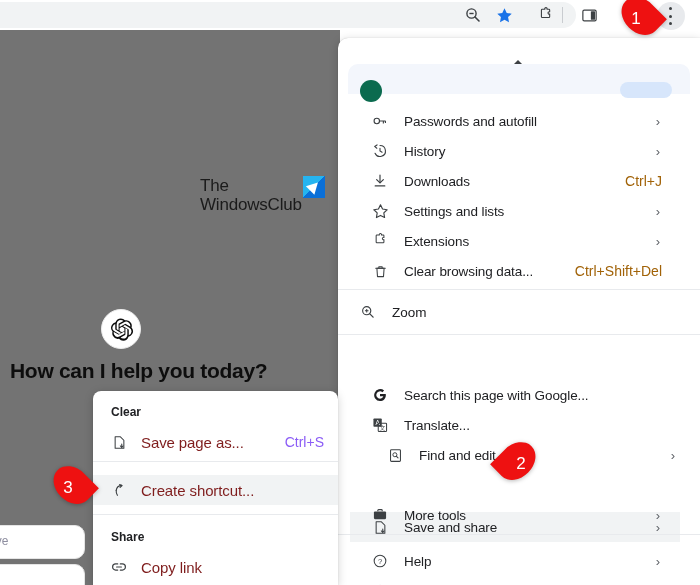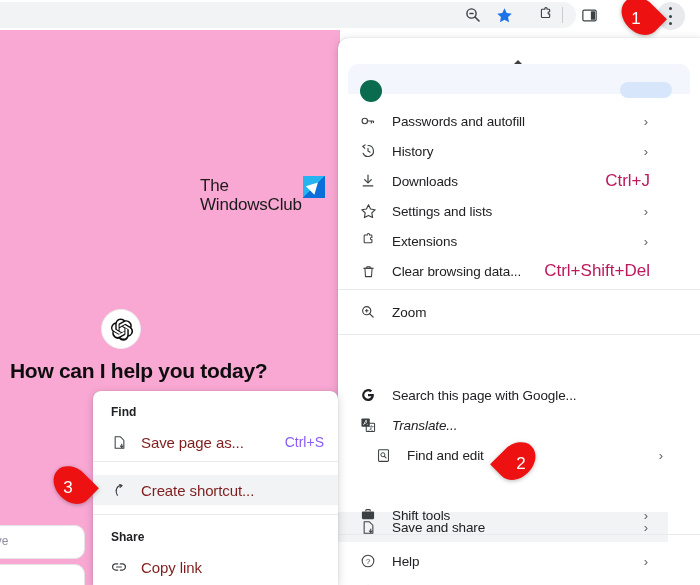--- a/index.html
+++ b/index.html
@@ -32,21 +32,21 @@
     position: absolute; left: 657px; top: 2px; width: 28px; height: 28px;
     border-radius: 50%; background: #e8eaed;
   }
   .kebab-dots {
     position: absolute; left: 669px; top: 7px; width: 3px; height: 18px;
     display: flex; flex-direction: column; justify-content: space-between; align-items: center;
   }
   .kebab-dots i { width: 3px; height: 3px; border-radius: 50%; background: #3c4043; display: block; }
 
   
-  .page { position: absolute; left: 0; top: 30px; width: 340px; height: 555px; background: #f9a8d4; }
+  .page { position: absolute; left: 0; top: 30px; width: 340px; height: 555px; background: #737373; }
   .twc-logo { position: absolute; left: 200px; top: 146px; width: 125px; }
   .twc-line { font-size: 17px; color: #1b1b1b; line-height: 19px; font-family: "Liberation Sans", sans-serif; letter-spacing: -0.2px;}
   .twc-mark {
     position: absolute; right: 0px; top: 0px; width: 22px; height: 22px;
     background: linear-gradient(135deg,#25b4f0 0%,#25b4f0 49%,#0a6fd8 50%,#0a6fd8 100%);
   }
   .twc-mark:after{
     content:""; position:absolute; left:5px; top:5px; width:0; height:0;
     border-left: 6px solid transparent; border-right: 6px solid transparent;
     border-bottom: 11px solid #ffffff; transform: rotate(45deg);
@@ -80,34 +80,34 @@
   }
   .chip-av { position: absolute; left: 12px; top: 16px; width: 22px; height: 22px; border-radius: 50%; background: #0b6b4f; }
   .chip-pill { position: absolute; right: 18px; top: 18px; width: 52px; height: 16px; border-radius: 8px; background: #d7e6fb; }
   .caret-up {
     position: absolute; left: 175px; top: 22px; width: 0; height: 0;
     border-left: 5px solid transparent; border-right: 5px solid transparent;
     border-bottom: 5px solid #3c4043;
   }
 
   .mi {
-    position: absolute; left: 0; width: 330px; height: 30px;
+    position: absolute; left: 12px; width: 330px; height: 30px;
     display: flex; align-items: center;
   }
   .mi.hl { background: #f1f3f4; }
   .mi .ic {
     position: absolute; left: 20px; width: 20px; height: 20px;
     display: flex; align-items: center; justify-content: center;
     color: #3c4043;
   }
   .mi .lbl {
     position: absolute; left: 54px; font-size: 13.5px; color: #202124; letter-spacing: -0.1px;
   }
   .mi .acc {
-    position: absolute; right: 18px; font-size: 17px; color: #be185d;
+    position: absolute; right: 18px; font-size: 14px; color: #a16207;
   }
   .mi .chev {
     position: absolute; right: 20px; font-size: 13px; color: #5f6368; line-height: 1;
   }
   .divider { position: absolute; left: 0; width: 362px; height: 1px; background: #e8eaed; }
 
   
   .zoom-row { position: absolute; left: 0; width: 362px; height: 44px; display: flex; align-items: center; }
 
   
@@ -319,21 +319,21 @@
 
     <div class="mi" style="top:342px;">
       <span class="ic">
         <svg width="16" height="16" viewBox="0 0 20 20">
           <path d="M17.2 8.6H10v2.9h4.2a4.3 4.3 0 0 1-4.2 3.1 4.6 4.6 0 1 1 3-8.1l2.1-2.1A7.5 7.5 0 1 0 10 17.6c4.3 0 7.3-3 7.3-7.3 0-.6-.05-1.1-.1-1.7z" fill="#202124"></path>
         </svg>
       </span>
       <span class="lbl">Search this page with Google...</span>
     </div>
 
-    <div class="mi" style="top:372px;font-style:italic;">
+    <div class="mi" style="top:372px;">
       <span class="ic">
         <svg width="16" height="16" viewBox="0 0 20 20">
           <rect x="1.8" y="1.8" width="10.4" height="10.4" rx="1" fill="#3c4043"></rect>
           <text x="7" y="10" font-size="8" fill="#fff" text-anchor="middle" font-family="Liberation Sans, sans-serif">A</text>
           <rect x="7.8" y="7.8" width="10.4" height="10.4" rx="1" fill="none" stroke="#3c4043" stroke-width="1.3"></rect>
           <text x="13" y="16" font-size="7.5" fill="#3c4043" text-anchor="middle" font-family="Liberation Sans, sans-serif">文</text>
         </svg>
       </span>
       <span class="lbl">Translate...</span>
     </div>
@@ -362,21 +362,21 @@
       <span class="chev">›</span>
     </div>
 
     <div class="mi" style="top:462px;">
       <span class="ic">
         <svg width="16" height="16" viewBox="0 0 20 20">
           <path d="M7.3 5.4V4.2c0-.5.4-.9.9-.9h3.6c.5 0 .9.4.9.9v1.2" fill="none" stroke="#3c4043" stroke-width="1.4"></path>
           <rect x="2.4" y="5.6" width="15.2" height="9.6" rx="1.3" fill="#3c4043"></rect>
         </svg>
       </span>
-      <span class="lbl">Shift tools</span>
+      <span class="lbl">More tools</span>
       <span class="chev">›</span>
     </div>
 
     <div class="divider" style="top:496px;"></div>
 
     <div class="mi" style="top:508px;">
       <span class="ic">
         <svg width="16" height="16" viewBox="0 0 20 20">
           <circle cx="10" cy="10" r="7.3" fill="none" stroke="#3c4043" stroke-width="1.3"></circle>
           <text x="10" y="14" font-size="9.5" fill="#3c4043" text-anchor="middle" font-family="Liberation Sans, sans-serif">?</text>
@@ -391,21 +391,21 @@
         <svg width="16" height="16" viewBox="0 0 20 20">
           <path d="M10 2.2l1.3 1.6 2-.6.5 2.1 2 .6-.8 2 1.4 1.6-1.4 1.6.8 2-2 .6-.5 2.1-2-.6L10 17.8 8.7 16.2l-2 .6-.5-2.1-2-.6.8-2L3.6 10.5 5 8.9l-.8-2 2-.6.5-2.1 2 .6z" fill="#3c4043"></path>
           <circle cx="10" cy="10" r="2.6" fill="#fff"></circle>
         </svg>
       </span>
       <span class="lbl">Settings</span>
     </div>
   </div>
 
   <div class="submenu">
-    <div class="sm-head" style="top:14px;">Find</div>
+    <div class="sm-head" style="top:14px;">Clear</div>
 
     <div class="smi" style="top:36px;">
       <span class="ic">
         <svg width="15" height="15" viewBox="0 0 20 20">
           <path d="M4.2 2.4h7l4.6 4.6v10.6H4.2z" fill="none" stroke="#3c4043" stroke-width="1.4" stroke-linejoin="round"></path>
           <line x1="13" y1="12" x2="13" y2="16.4" stroke="#3c4043" stroke-width="1.4" stroke-linecap="round"></line>
           <polyline points="11.1,14.6 13,16.5 14.9,14.6" fill="none" stroke="#3c4043" stroke-width="1.4" stroke-linecap="round" stroke-linejoin="round"></polyline>
         </svg>
       </span>
       <span class="lbl">Save page as...</span>

